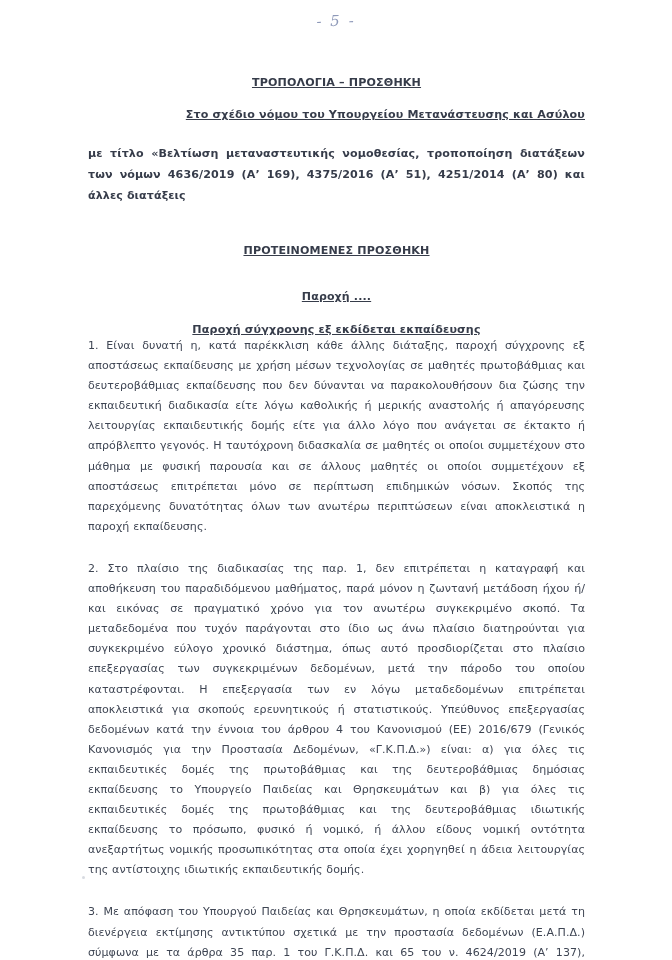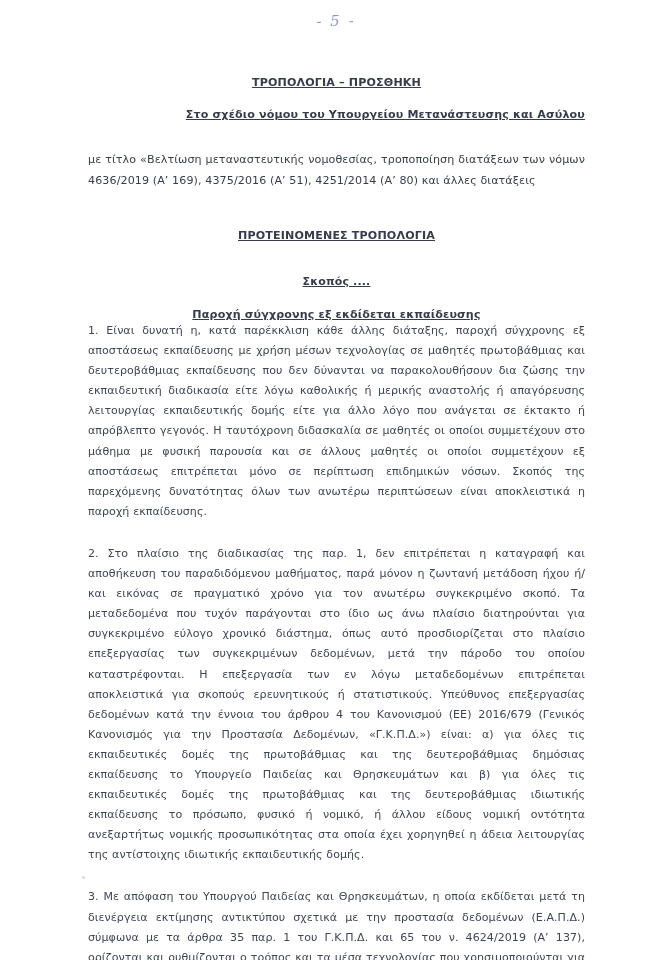--- a/index.html
+++ b/index.html
@@ -54,22 +54,22 @@
     font-size: 11.1px;
     color: #363c4a;
     letter-spacing: 0.15px;
     text-decoration: underline;
   }
 
   .h-title      { margin-top: 76px; }
   .h-subtitle   { margin-top: 19px; text-align: right; }
 
   .title-block {
-    margin-top: 28px;
-    font-weight: normal;
+    margin-top: 22px;
+    font-weight: bold;
     font-size: 11.1px;
     color: #363c4a;
     text-align: justify;
     text-align-last: left;
     line-height: 21px;
     letter-spacing: 0.1px;
   }
 
   .h-proposed   { margin-top: 38px; }
   .h-article    { margin-top: 33px; font-size: 11px; }
@@ -108,23 +108,23 @@
   <div class="page-number-hand">- 5 -</div>
 
   <div class="content">
 
     <div class="heading h-title">ΤΡΟΠΟΛΟΓΙΑ – ΠΡΟΣΘΗΚΗ</div>
 
     <div class="heading h-subtitle">Στο σχέδιο νόμου του Υπουργείου Μετανάστευσης και Ασύλου</div>
 
     <div class="title-block">με τίτλο «Βελτίωση μεταναστευτικής νομοθεσίας, τροποποίηση διατάξεων των νόμων 4636/2019 (Α’ 169), 4375/2016 (Α’ 51), 4251/2014 (Α’ 80) και άλλες διατάξεις</div>
 
-    <div class="heading h-proposed">ΠΡΟΤΕΙΝΟΜΕΝΕΣ ΤΡΟΠΟΛΟΓΙΑ</div>
+    <div class="heading h-proposed">ΠΡΟΤΕΙΝΟΜΕΝΕΣ ΠΡΟΣΘΗΚΗ</div>
 
-    <div class="heading h-article">Σκοπός ....</div>
+    <div class="heading h-article">Παροχή ....</div>
 
     <div class="heading h-article-subtitle">Παροχή σύγχρονης εξ εκδίδεται εκπαίδευσης</div>
 
     <p class="body-para" id="para-1">1. Είναι δυνατή η, κατά παρέκκλιση κάθε άλλης διάταξης, παροχή σύγχρονης εξ αποστάσεως εκπαίδευσης με χρήση μέσων τεχνολογίας σε μαθητές πρωτοβάθμιας και δευτεροβάθμιας εκπαίδευσης που δεν δύνανται να παρακολουθήσουν δια ζώσης την εκπαιδευτική διαδικασία είτε λόγω καθολικής ή μερικής αναστολής ή απαγόρευσης λειτουργίας εκπαιδευτικής δομής είτε για άλλο λόγο που ανάγεται σε έκτακτο ή απρόβλεπτο γεγονός. Η ταυτόχρονη διδασκαλία σε μαθητές οι οποίοι συμμετέχουν στο μάθημα με φυσική παρουσία και σε άλλους μαθητές οι οποίοι συμμετέχουν εξ αποστάσεως επιτρέπεται μόνο σε περίπτωση επιδημικών νόσων. Σκοπός της παρεχόμενης δυνατότητας όλων των ανωτέρω περιπτώσεων είναι αποκλειστικά η παροχή εκπαίδευσης.</p>
 
     <p class="body-para">2. Στο πλαίσιο της διαδικασίας της παρ. 1, δεν επιτρέπεται η καταγραφή και αποθήκευση του παραδιδόμενου μαθήματος, παρά μόνον η ζωντανή μετάδοση ήχου ή/και εικόνας σε πραγματικό χρόνο για τον ανωτέρω συγκεκριμένο σκοπό. Τα μεταδεδομένα που τυχόν παράγονται στο ίδιο ως άνω πλαίσιο διατηρούνται για συγκεκριμένο εύλογο χρονικό διάστημα, όπως αυτό προσδιορίζεται στο πλαίσιο επεξεργασίας των συγκεκριμένων δεδομένων, μετά την πάροδο του οποίου καταστρέφονται. Η επεξεργασία των εν λόγω μεταδεδομένων επιτρέπεται αποκλειστικά για σκοπούς ερευνητικούς ή στατιστικούς. Υπεύθυνος επεξεργασίας δεδομένων κατά την έννοια του άρθρου 4 του Κανονισμού (ΕΕ) 2016/679 (Γενικός Κανονισμός για την Προστασία Δεδομένων, «Γ.Κ.Π.Δ.») είναι: α) για όλες τις εκπαιδευτικές δομές της πρωτοβάθμιας και της δευτεροβάθμιας δημόσιας εκπαίδευσης το Υπουργείο Παιδείας και Θρησκευμάτων και β) για όλες τις εκπαιδευτικές δομές της πρωτοβάθμιας και της δευτεροβάθμιας ιδιωτικής εκπαίδευσης το πρόσωπο, φυσικό ή νομικό, ή άλλου είδους νομική οντότητα ανεξαρτήτως νομικής προσωπικότητας στα οποία έχει χορηγηθεί η άδεια λειτουργίας της αντίστοιχης ιδιωτικής εκπαιδευτικής δομής.</p>
 
     <p class="body-para">3. Με απόφαση του Υπουργού Παιδείας και Θρησκευμάτων, η οποία εκδίδεται μετά τη διενέργεια εκτίμησης αντικτύπου σχετικά με την προστασία δεδομένων (Ε.Α.Π.Δ.) σύμφωνα με τα άρθρα 35 παρ. 1 του Γ.Κ.Π.Δ. και 65 του ν. 4624/2019 (Α’ 137), ορίζονται και ρυθμίζονται ο τρόπος και τα μέσα τεχνολογίας που χρησιμοποιούνται για την υλοποίηση της εξ αποστάσεως εκπαίδευσης στις περιστάσεις αυτές, ο τρόπος συμμετοχής των εκπαιδευτικών και των μαθητών σε αυτήν, οι όροι και οι προϋποθέσεις διενέργειας της διαδικασίας, συμπεριλαμβανομένων τυχόν οργανωτικών ή/και τεχνικών μέτρων προς διασφάλιση της</p>
 
   </div>

